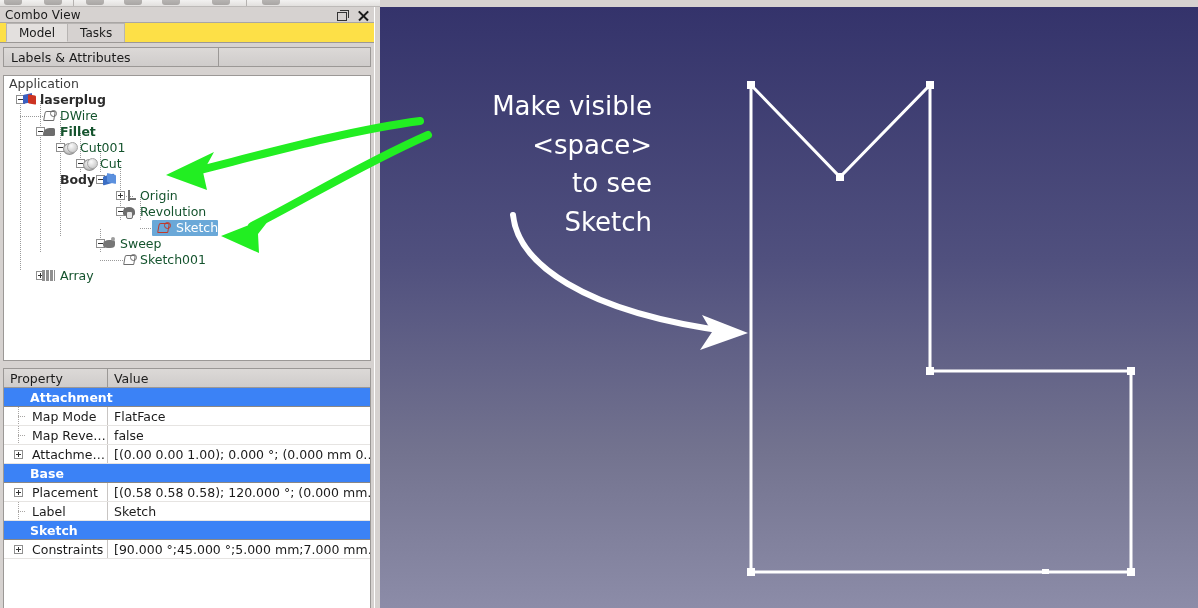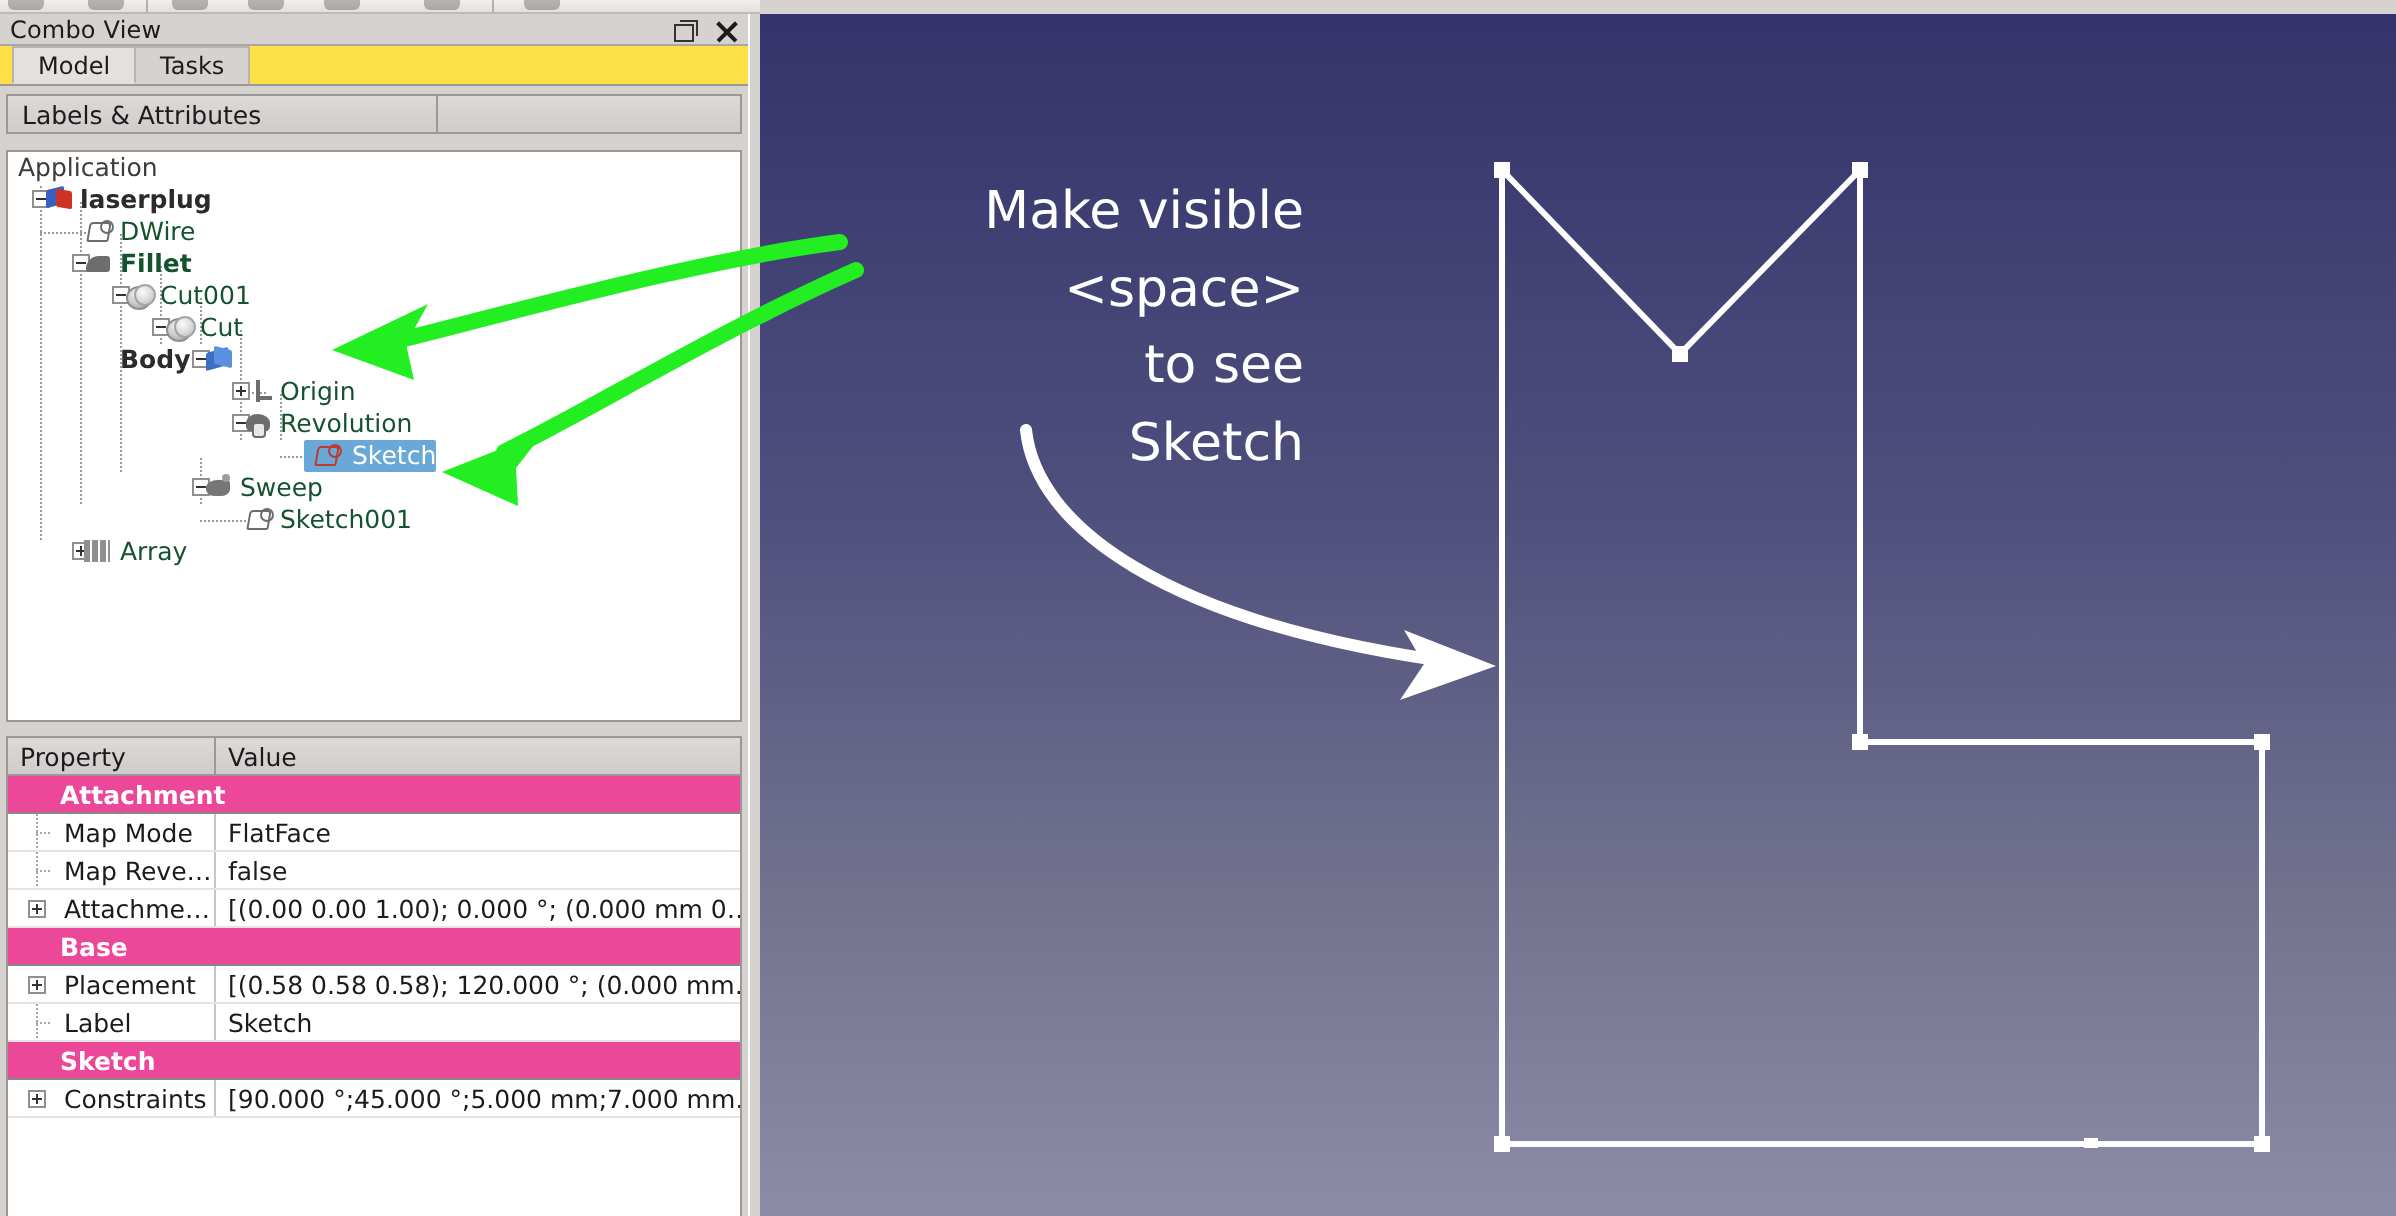--- a/index.html
+++ b/index.html
@@ -250,21 +250,21 @@
   }
   .ph {
     font-size: 12.5px; color: #1b1b1b;
     display: flex; align-items: center; padding-left: 6px;
     border-right: 1px solid #9b9896;
   }
   .ph.c1 { width: 104px; }
   .ph.c2 { flex: 1; border-right: none; }
   .prow { display: flex; height: 19px; border-bottom: 1px solid #e6e4e2; }
   .prow.group {
-    background: #ec4899; border-bottom: 1px solid #8a8785;
+    background: #3b82f6; border-bottom: 1px solid #8a8785;
   }
   .prow.group .gtext {
     font-size: 12.5px; font-weight: bold; color: #ffffff;
     padding-left: 26px; line-height: 19px;
   }
   .pc1 {
     width: 104px; position: relative;
     font-size: 12.5px; color: #1b1b1b; line-height: 19px;
     padding-left: 28px;
     border-right: 1px solid #c8c5c3;

